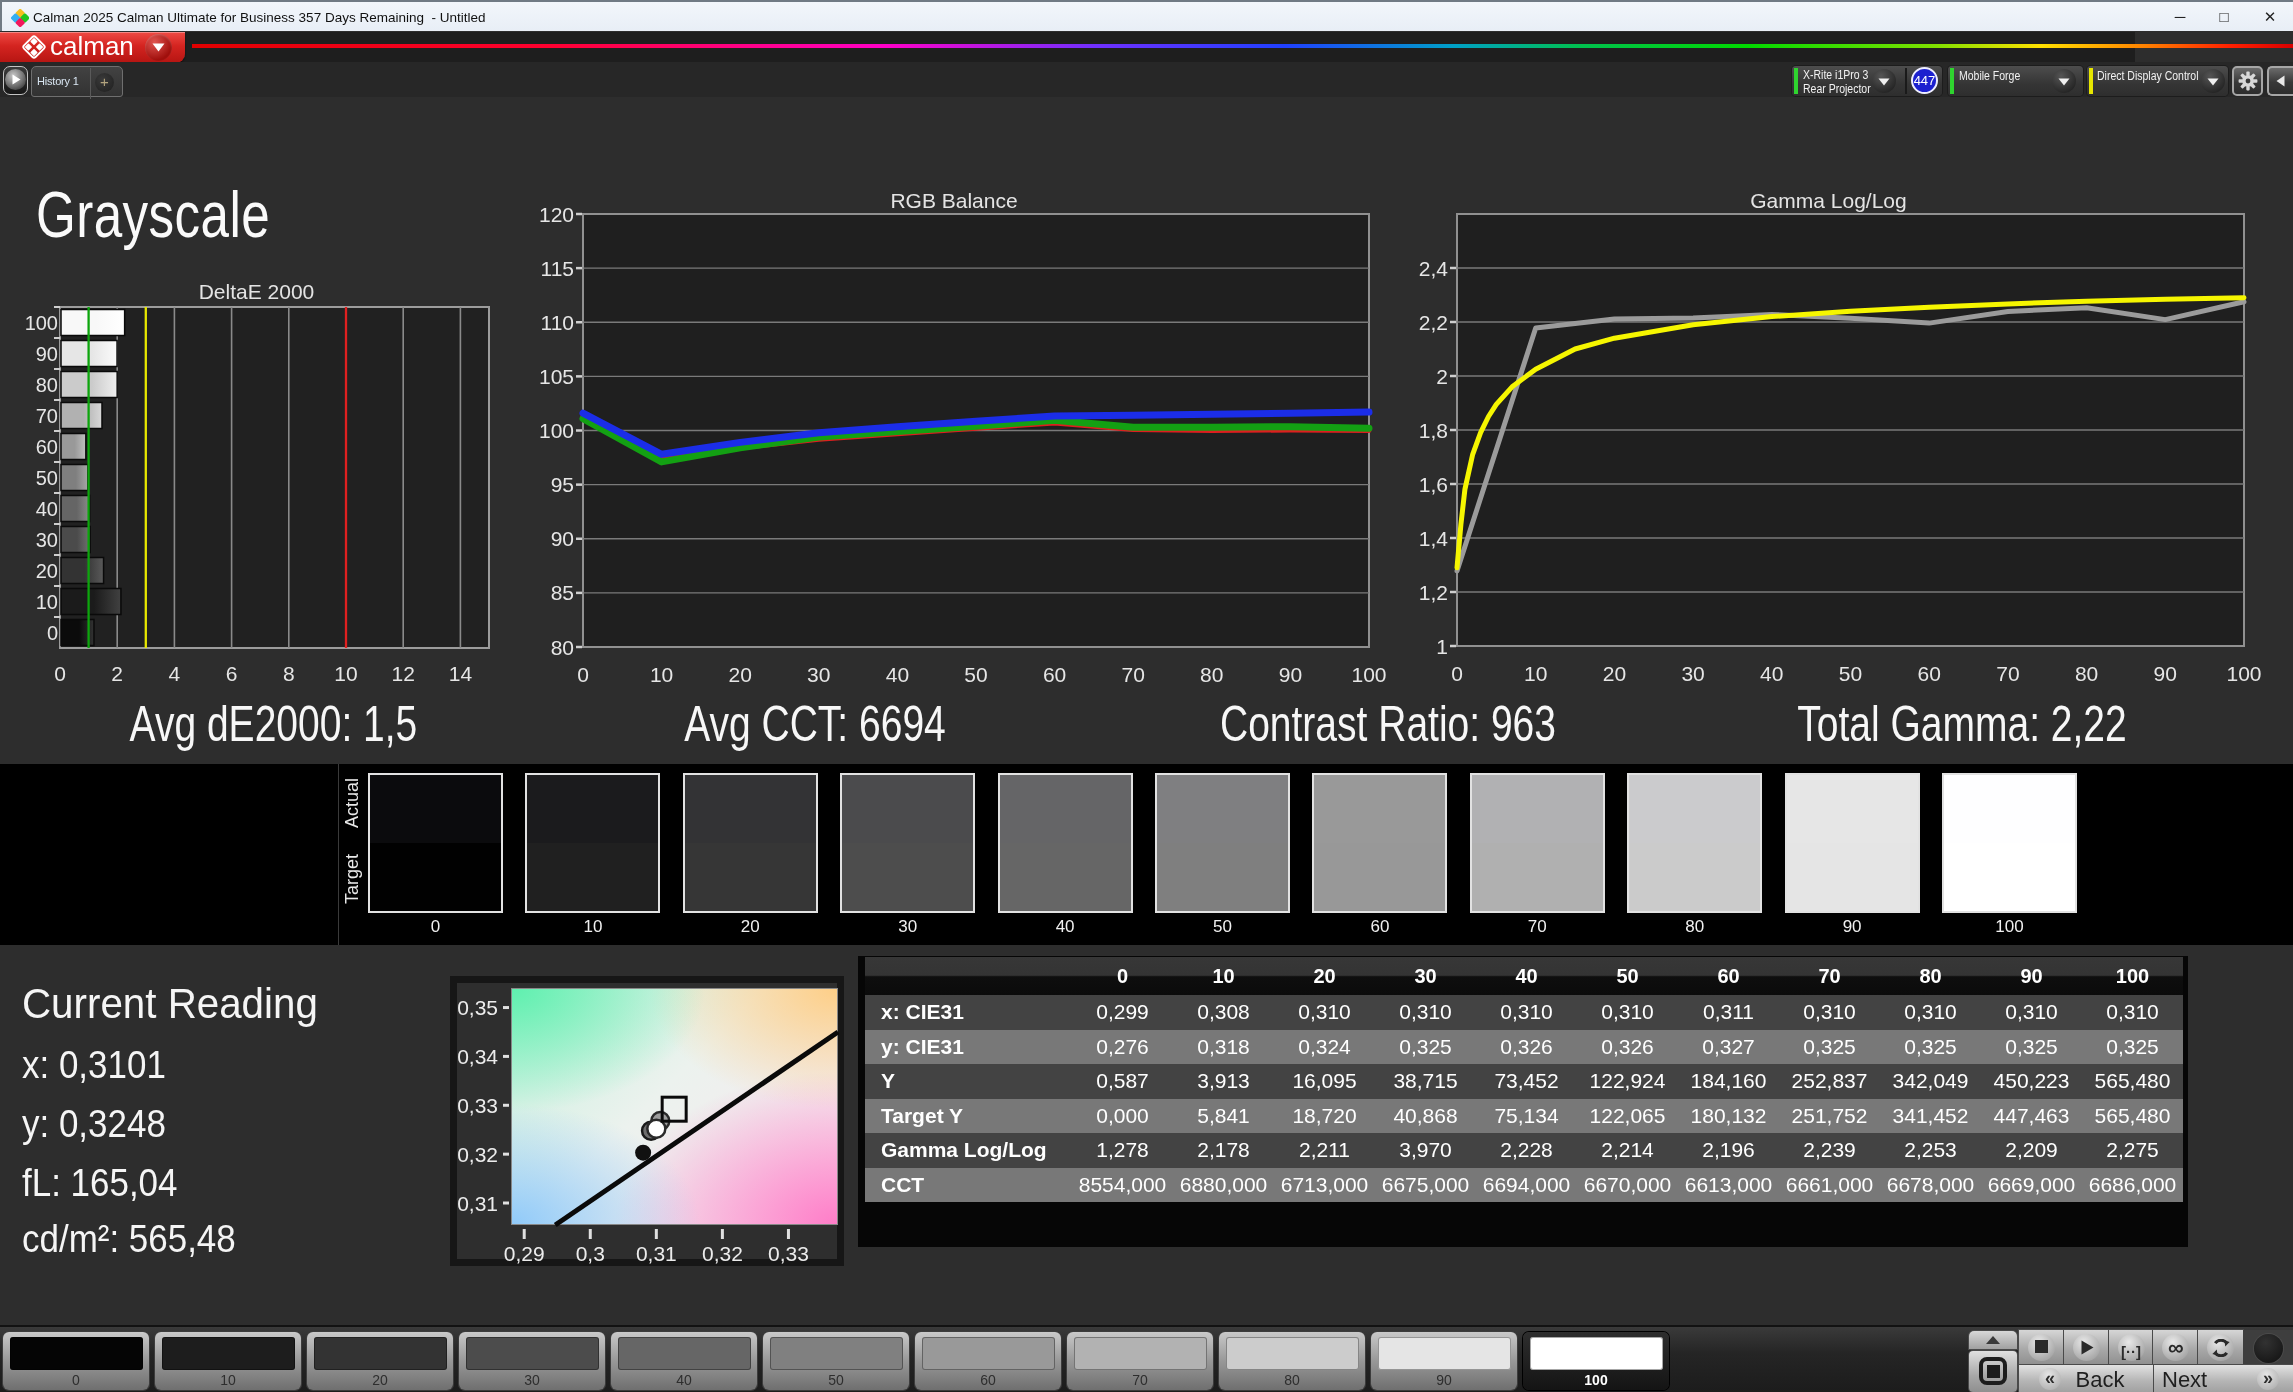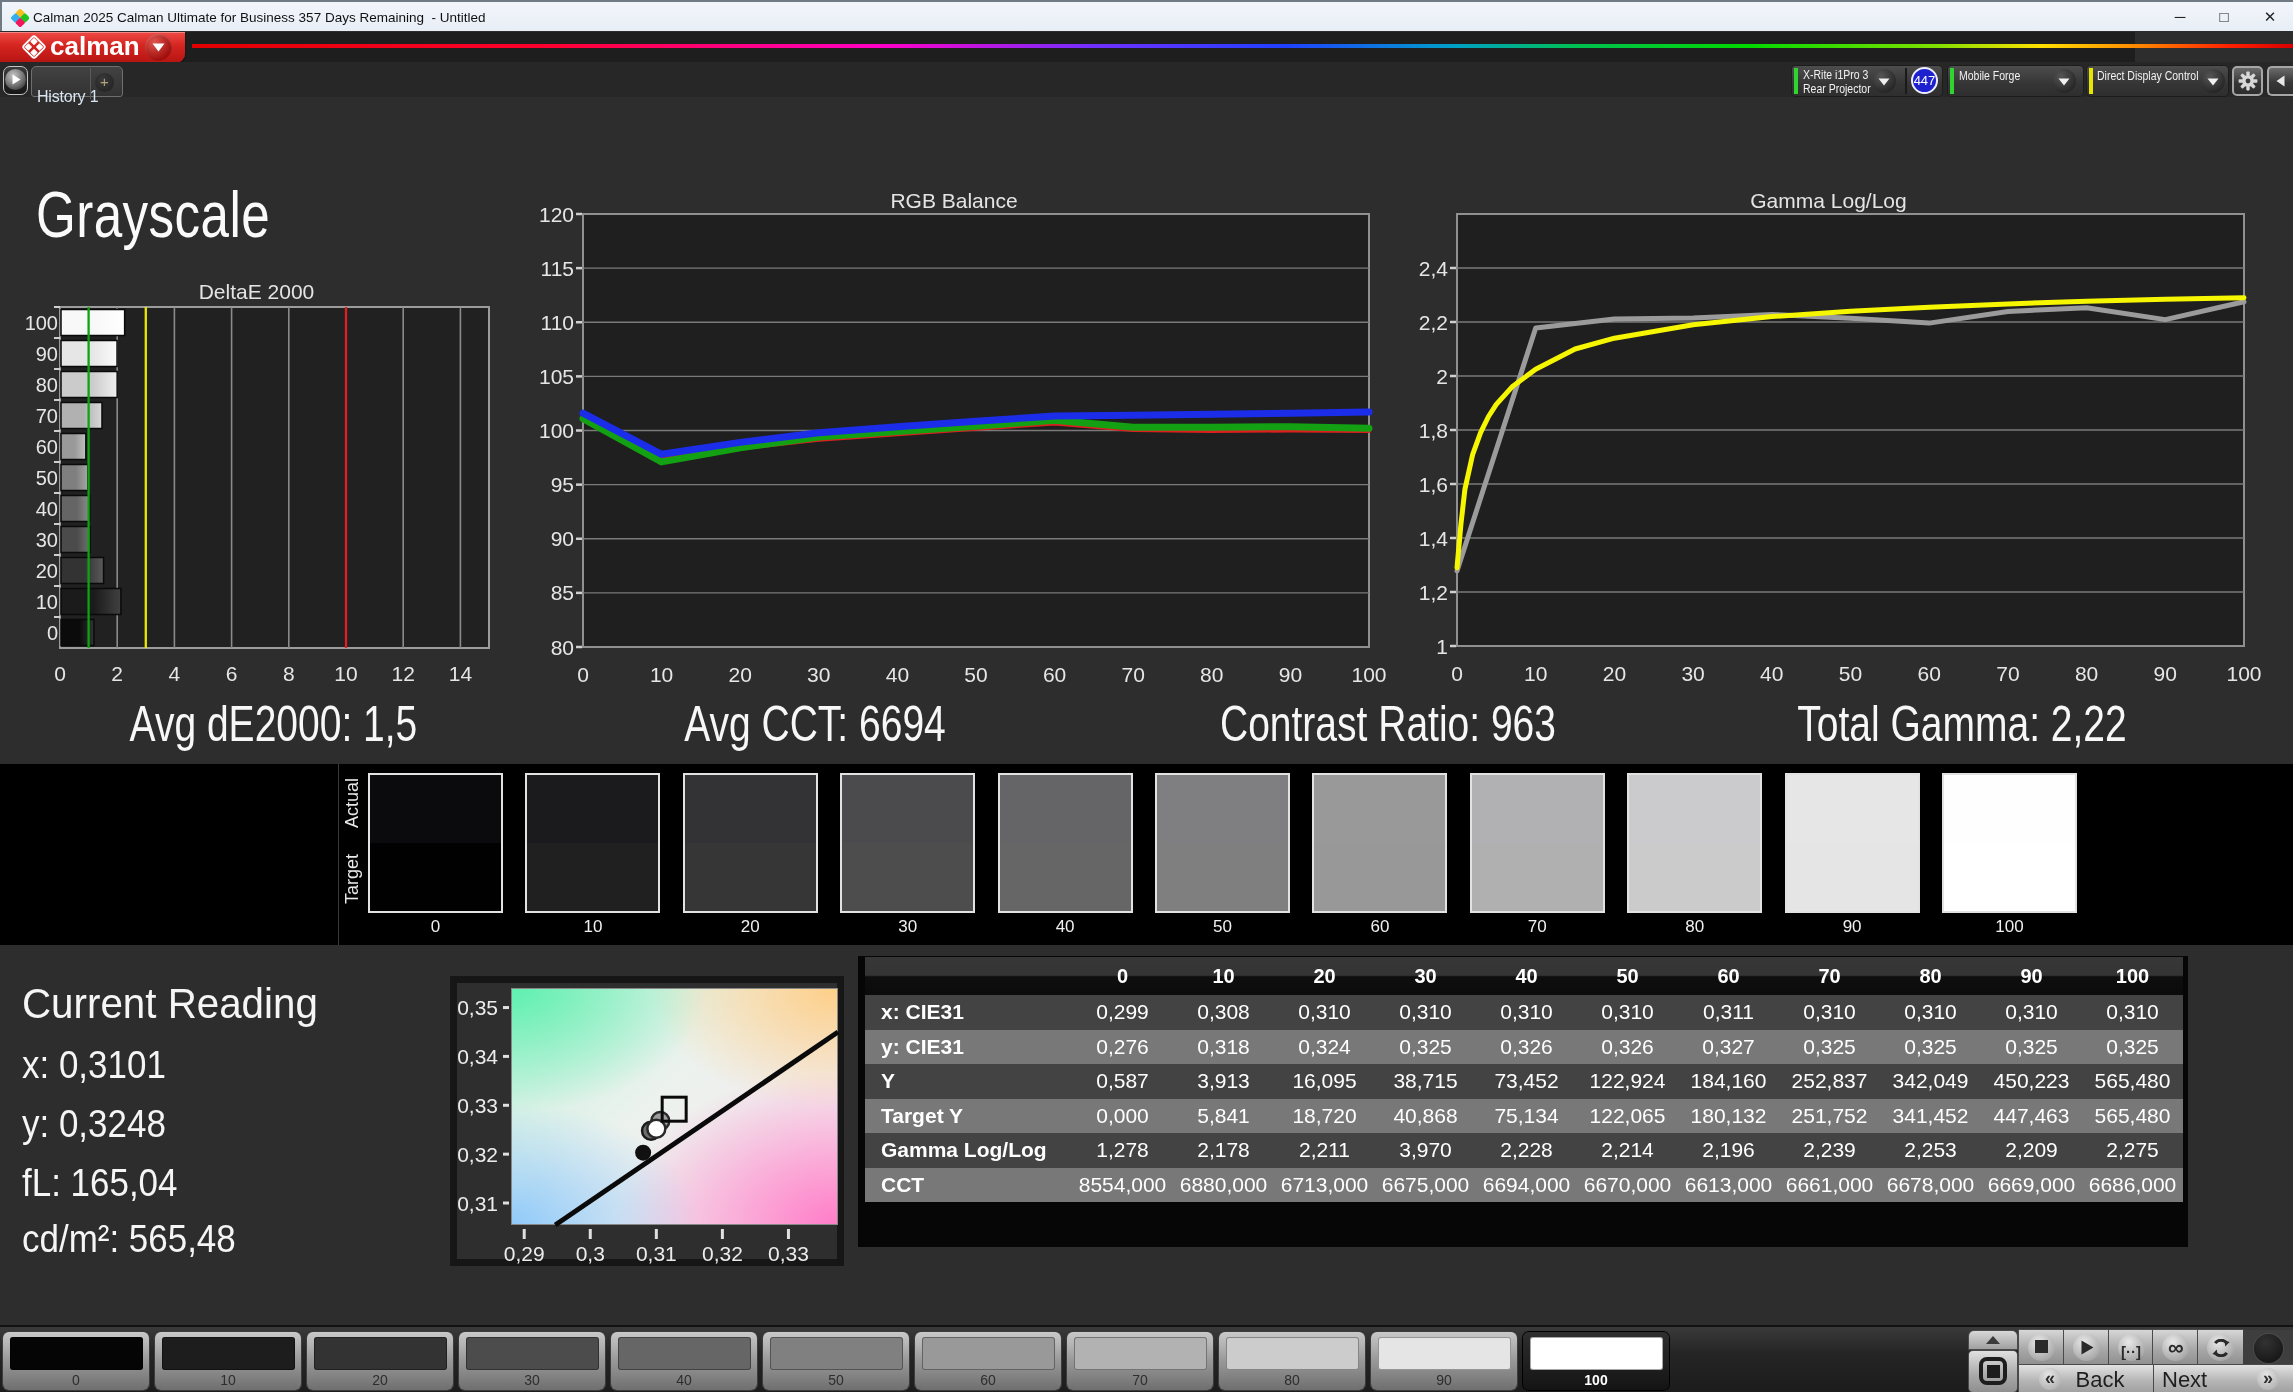--- a/index.html
+++ b/index.html
@@ -8,21 +8,21 @@
   .abs { position:absolute; }
   #stage { position:relative; width:2293px; height:1392px; background:#2d2d2d; }
 
   
   #titlebar { left:0; top:0; width:2293px; height:31px;
     background:linear-gradient(#f2f6fb,#e8eef6); border-top:2px solid #707a84; border-left:2px solid #707a84; }
   #title-text { left:31px; top:8px; font-size:13.5px; color:#111; white-space:pre; }
   .winbtn { top:0px; width:44px; height:31px; color:#222; text-align:center; line-height:30px; font-size:15px; }
 
   
-  #headerband { left:0; top:32px; width:2135px; height:30px; background:#1e1e1e;font-weight:bold; }
+  #headerband { left:0; top:32px; width:2135px; height:30px; background:#1e1e1e; }
   #calman-btn { left:0; top:0; width:185px; height:31px; border-radius:0 0 9px 0;
     background:linear-gradient(#ef4a44,#d42420 45%,#b51512);
     box-shadow:inset 0 1px 0 rgba(255,255,255,.35), 0 1px 2px rgba(0,0,0,.6); }
   #calman-txt { left:50px; top:0px; color:#fff; font-size:26px; line-height:29px; letter-spacing:0px; }
   #calman-dd { left:145px; top:2px; width:27px; height:27px; border-radius:50%;
     background:radial-gradient(circle at 35% 30%, #e05550, #a00f0c 70%);
     box-shadow:inset 0 1px 2px rgba(255,255,255,.25); }
   #calman-dd svg { position:absolute; left:7px; top:9px; }
   #rainbow { left:192px; top:12px; width:2101px; height:4px;
     background:linear-gradient(to right,#e00000 0%,#ff0030 17%,#ff00c8 33%,#7030ff 43%,
@@ -31,21 +31,21 @@
 
   
   #tabrow { left:0; top:62px; width:2293px; height:35px; background:#272727; }
   #tab-scroll-btn { left:3px; top:4px; width:25px; height:29px; border-radius:7px;
     border:1.5px solid #c4c4c4; background:linear-gradient(#3c3c3c,#161616); }
   #tab-scroll-btn .circ { position:absolute; left:1px; top:2px; width:21px; height:21px; border-radius:50%;
     background:radial-gradient(circle at 40% 32%,#c9c9c9,#6e6e6e 55%,#393939 85%); }
   #tab-scroll-btn svg { position:absolute; left:8px; top:7px; }
   #history-tab { left:31px; top:4px; width:92px; height:31px; background:linear-gradient(#424242,#323232);
     border:1px solid #6f6f6f; border-radius:5px 5px 3px 3px; }
-  #history-label { left:5px; top:8px; font-size:16px; color:#d9e6f2; letter-spacing:-0.2px;margin-top:13px; }
+  #history-label { left:5px; top:8px; font-size:11px; color:#d9e6f2; letter-spacing:-0.2px; }
   #tab-divider { left:58px; top:1px; width:1px; height:31px; background:#5a5a5a; }
   #tab-add { left:63px; top:6px; width:19px; height:19px; border-radius:50%;
     background:radial-gradient(circle at 40% 35%,#3a3a3a,#252525 75%); color:#b3a47e;
     font-size:15px; text-align:center; line-height:18px; }
 
   
   .devbtn { top:4px; height:30px; background:linear-gradient(#4d4d4d,#353535 60%,#2e2e2e);
     border-radius:4px; box-shadow:0 0 0 1px #1c1c1c; }
   .devstripe { position:absolute; left:2px; top:2px; width:4px; height:26px; }
   .devline { position:absolute; left:11px; color:#f2f2f2; font-size:12.5px; transform:scaleX(0.84); transform-origin:left center; white-space:nowrap; }

